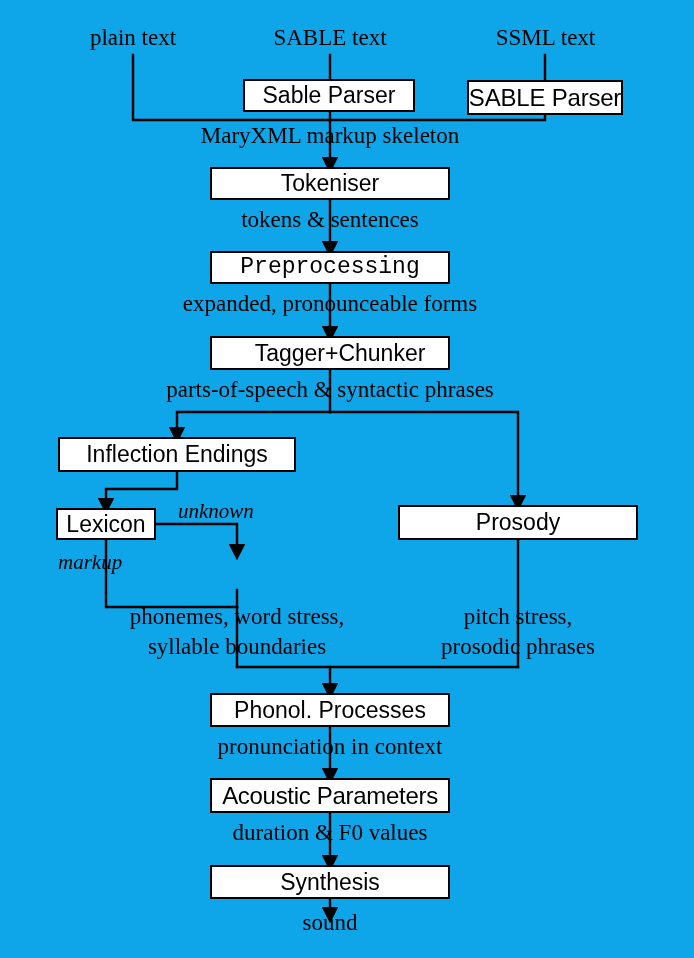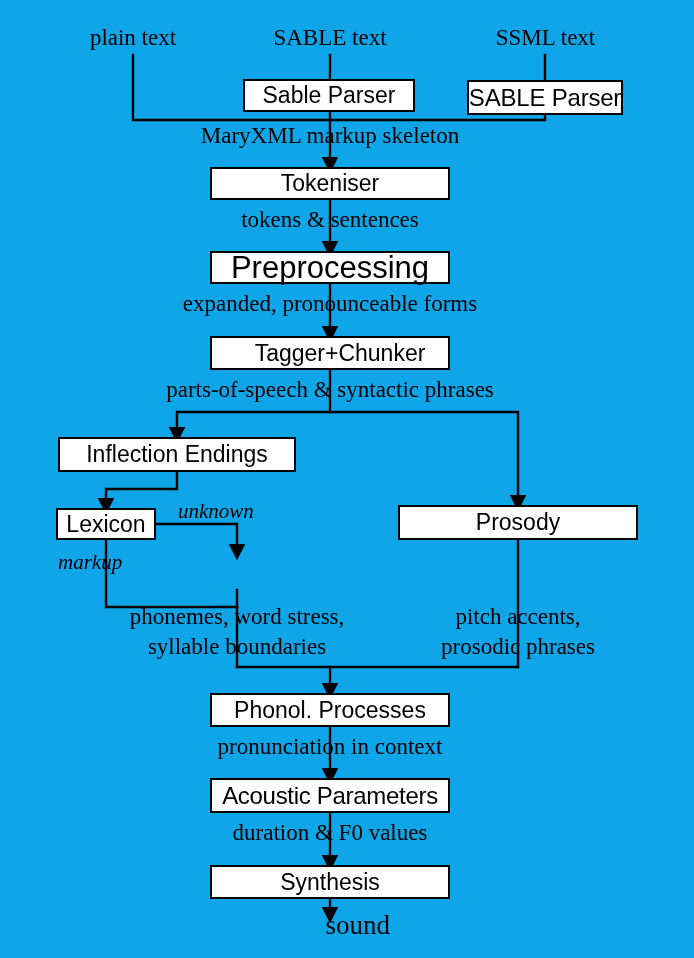--- a/index.html
+++ b/index.html
@@ -125,21 +125,21 @@
 
   <div class="module-box" style="left:467px; top:80px; width:156px; height:35px;">
     <span class="module-label" style="font-size:24px; letter-spacing:-0.2px;">SABLE Parser</span>
   </div>
 
   <div class="module-box" style="left:210px; top:167px; width:240px; height:33px;">
     <span class="module-label" style="font-size:23px;">Tokeniser</span>
   </div>
 
   <div class="module-box" style="left:210px; top:251px; width:240px; height:33px;">
-    <span class="module-label" style="font-size:31px;">Preprocessing</span>
+    <span class="module-label" style="font-size:23px;font-family:Liberation Mono, monospace;">Preprocessing</span>
   </div>
 
   <div class="module-box" style="left:210px; top:336px; width:240px; height:34px;">
     <span class="module-label" style="font-size:23px;margin-left:20px;">Tagger+Chunker</span>
   </div>
 
   <div class="module-box" style="left:58px; top:437px; width:238px; height:35px;">
     <span class="module-label" style="font-size:23px;">Inflection Endings</span>
   </div>
 
@@ -173,23 +173,23 @@
   <div class="flow-label" style="left:110px; top:378px; width:440px; font-size:23px;">parts-of-speech &amp; syntactic phrases</div>
 
   <div class="flow-label italic" style="left:178px; top:500px; width:120px; font-size:21px; text-align:left;">unknown</div>
 
   <div class="flow-label italic" style="left:58px; top:551px; width:100px; font-size:21px; text-align:left;">markup</div>
 
   <div class="flow-label" style="left:77px; top:605px; width:320px; font-size:23px;">phonemes, word stress,</div>
 
   <div class="flow-label" style="left:77px; top:635px; width:320px; font-size:23px;">syllable boundaries</div>
 
-  <div class="flow-label" style="left:408px; top:605px; width:220px; font-size:23px;">pitch accents,</div>
+  <div class="flow-label" style="left:408px; top:605px; width:220px; font-size:23px;">pitch stress,</div>
 
   <div class="flow-label" style="left:408px; top:635px; width:220px; font-size:23px;">prosodic phrases</div>
 
   <div class="flow-label" style="left:150px; top:735px; width:360px; font-size:23px;">pronunciation in context</div>
 
   <div class="flow-label" style="left:180px; top:821px; width:300px; font-size:23px;">duration &amp; F0 values</div>
 
-  <div class="flow-label" style="left:270px; top:911px; width:120px; font-size:27px;text-align:right;">sound</div>
+  <div class="flow-label" style="left:270px; top:911px; width:120px; font-size:23px;">sound</div>
 
 </div>
 
 </body></html>

